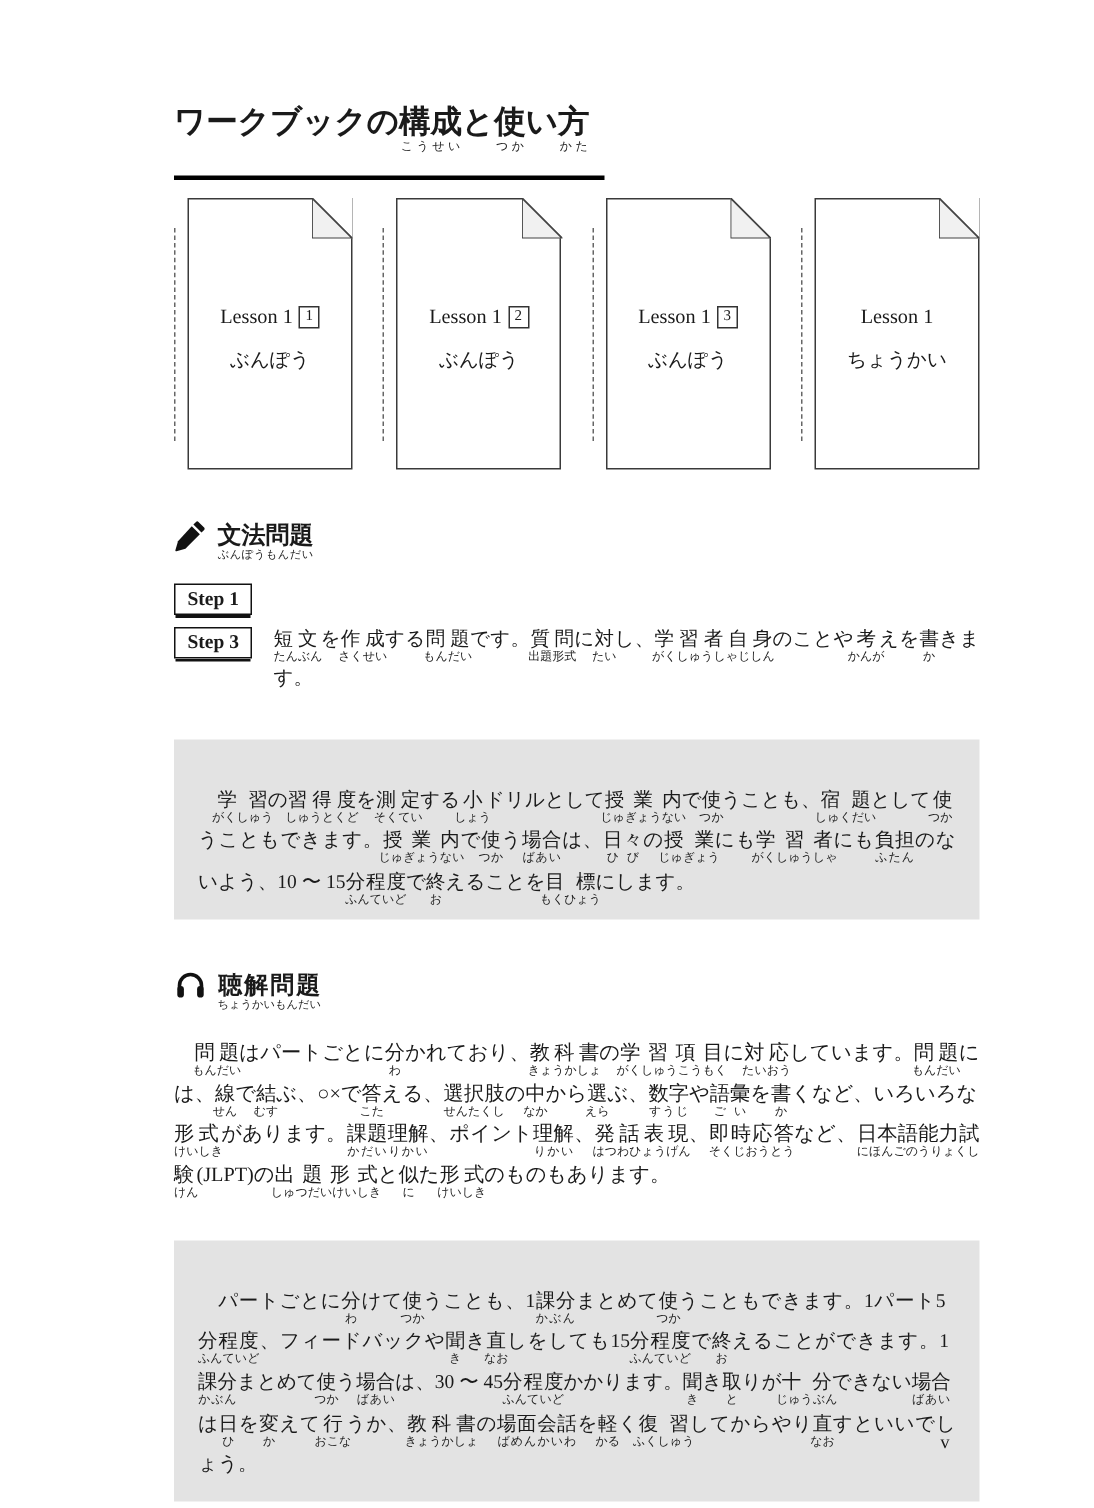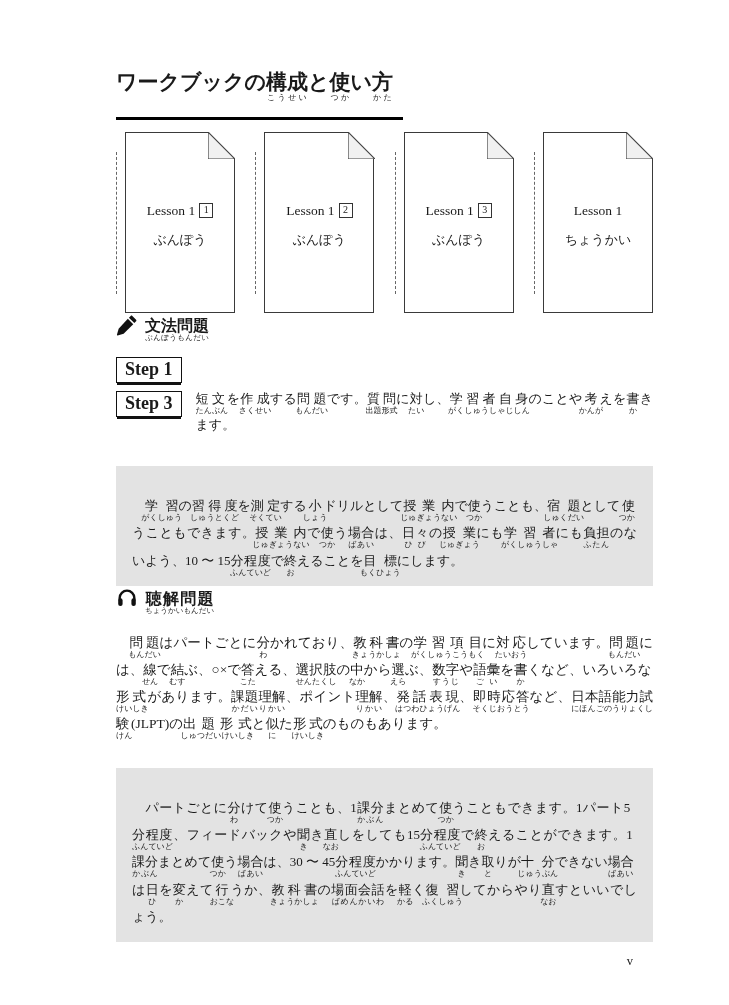--- a/index.html
+++ b/index.html
@@ -46,36 +46,37 @@
   .numbox {
     display: inline-block; border: 1px solid #333;
     font-size: 10px; line-height: 1; padding: 1.5px 3.5px;
     margin-left: 4px; vertical-align: 1.5px;
   }
   .sub { font-size: 13px; }
 
   
   .sec-head {
     display: flex; align-items: flex-start; gap: 7px;
+    margin-top: 32px;
   }
   .sec-head .icon { width: 22px; height: 22px; margin-top: 1px; flex: 0 0 auto; }
   .sec-title {
     font-family: "Liberation Sans", sans-serif;
     font-weight: bold; font-size: 16px; line-height: 1.6;
   }
   .sec-title rt { font-size: 7.5px; font-weight: normal; font-family: "Liberation Sans", sans-serif; }
 
   
   .steps { margin-top: 10px; display: flex; flex-direction: column; gap: 3px; }
   .step { display: flex; gap: 14px; align-items: flex-start; }
   .step-label {
     flex: 0 0 auto;
     border: 1.6px solid #111;
     box-shadow: 0 3px 0 -1px #111;
-    font-weight: bold; font-size: 18px;
+    font-weight: bold; font-size: 13px;
     padding: 1px 8px 2px 8px;
     margin-top: 5px;
     white-space: nowrap;
   }
   .step-text { font-size: 13px; line-height: 2.0; text-align: justify; flex: 1; }
 
   
   .note {
     background: #e3e3e3;
     margin-top: 28px;

